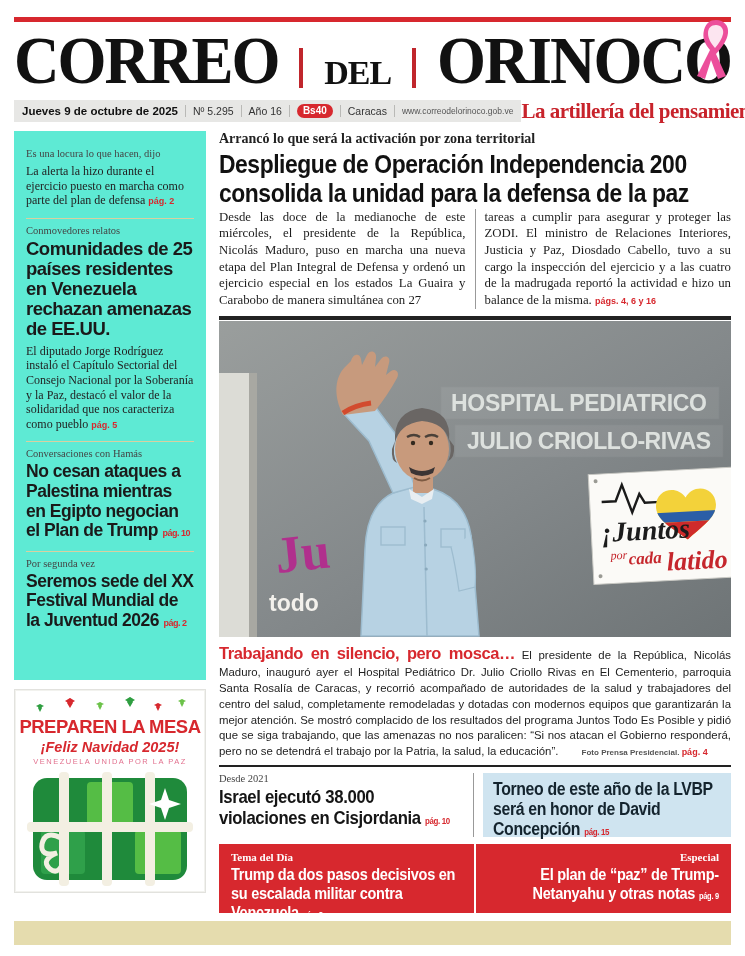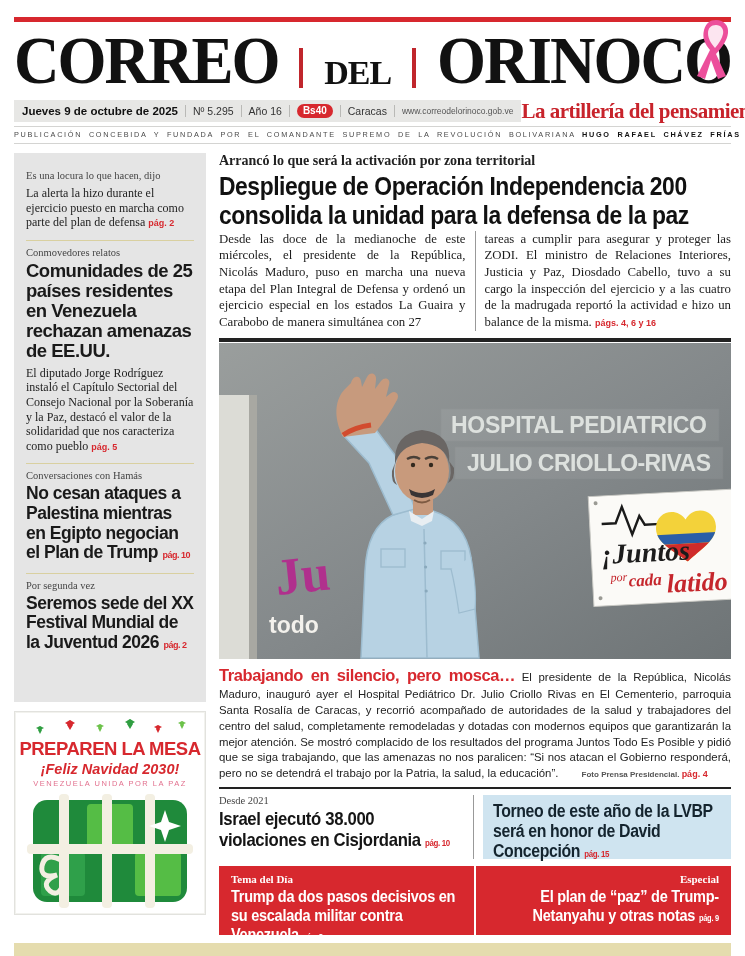--- a/index.html
+++ b/index.html
@@ -25,21 +25,21 @@
 
   .founder { border-top:1px solid #d4d4d2; margin-top:4px; padding-top:3px; font-size:7.3px; letter-spacing:1.7px; word-spacing:3px; color:#4a4a4a; white-space:nowrap; border-bottom:1px solid #d4d4d2; padding-bottom:4px;}
   .founder b { color:#111; }
 
   
   .content { display:flex; gap:13px; margin-top:9px; }
   .col-left { flex:0 0 192px; }
   .col-main { flex:1; min-width:0; }
 
   
-  .sidebox { background:#e5e5e5; padding:11px 12px 8px 12px; height:549px; }
+  .sidebox { background:#5eead4; padding:11px 12px 8px 12px; height:549px; }
   .sb-art { padding:6px 0 10px 0; }
   .sb-art + .sb-art { border-top:1px solid #d9d0a0; }
   .kicker-serif { font-family:"Liberation Serif","DejaVu Serif",serif; font-size:10.5px; color:#444; margin-bottom:3px; }
   .sb-h1 { font-size:21px; font-weight:bold; line-height:1.04; letter-spacing:-0.6px; color:#1a1a1a; }
   .sb-h1.red { color:#d7282e; }
   .sb-h2 { font-size:18.5px; font-weight:bold; line-height:1.08; letter-spacing:-0.5px; color:#1a1a1a; }
   .sb-h3 { font-size:17.5px; font-weight:bold; line-height:1.12; letter-spacing:-0.5px; color:#1a1a1a; }
   .sb-deck { font-family:"Liberation Serif","DejaVu Serif",serif; font-size:12px; line-height:1.22; color:#222; margin-top:5px; }
   .pageref { color:#d7282e; font-weight:bold; font-size:9px; font-family:"Liberation Sans",sans-serif; }
 
@@ -117,25 +117,20 @@
       <span class="d-item sep"></span>
       <span class="price-badge">Bs40</span>
       <span class="d-item sep"></span>
       <span class="d-item">Caracas</span>
       <span class="d-item sep"></span>
       <span class="d-url">www.correodelorinoco.gob.ve</span>
     </div>
     <div class="slogan">La artillería del pensamiento</div>
   </div>
 
-  <div class="founder">
-    <span>PUBLICACIÓN CONCEBIDA Y FUNDADA POR EL COMANDANTE SUPREMO DE LA REVOLUCIÓN BOLIVARIANA</span>
-    <b>HUGO RAFAEL CHÁVEZ FRÍAS</b>
-    
-  </div>
 
   <div class="content">
 
     <div class="col-left">
       <div class="sidebox">
 
         <div class="sb-art">
           <div class="kicker-serif">Es una locura lo que hacen, dijo</div>
           <div class="sb-deck"><span>La alerta la hizo durante el ejercicio puesto en marcha como parte del plan de defensa</span> <span class="pageref">pág. 2</span></div>
         </div>
@@ -167,21 +162,21 @@
           <polygon points="74,8 76,12 74,16 72,12" fill="#6cc24a"></polygon>
             <polygon points="74,8 78,10 74,12 70,10" fill="#6cc24a"></polygon>
           <polygon points="104,3 107,8 104,13 101,8" fill="#2f9e41"></polygon>
             <polygon points="104,3 109,6 104,9 99,6" fill="#2f9e41"></polygon>
           <polygon points="132,9 134,13 132,17 130,13" fill="#d7282e"></polygon>
             <polygon points="132,9 136,11 132,13 128,11" fill="#d7282e"></polygon>
           <polygon points="156,5 158,9 156,13 154,9" fill="#6cc24a"></polygon>
             <polygon points="156,5 160,7 156,9 152,7" fill="#6cc24a"></polygon>
         </svg>
         <div class="ad-title">PREPAREN LA MESA</div>
-        <div class="ad-sub">¡Feliz Navidad 2030!</div>
+        <div class="ad-sub">¡Feliz Navidad 2025!</div>
         <div class="ad-tag">VENEZUELA UNIDA POR LA PAZ</div>
         <svg width="170" height="118" viewBox="0 0 170 118" style="margin-top:4px">
           <rect x="8" y="8" width="154" height="102" rx="14" fill="#1f8a3b"></rect>
           <rect x="62" y="12" width="46" height="44" rx="4" fill="#55bd45"></rect>
           <rect x="110" y="60" width="46" height="44" rx="4" fill="#55bd45"></rect>
           <rect x="16" y="60" width="44" height="44" rx="4" fill="#2fa04a"></rect>
           <rect x="34" y="2" width="10" height="114" rx="4" fill="#f3efe2"></rect>
           <rect x="77" y="2" width="10" height="114" rx="4" fill="#f3efe2"></rect>
           <rect x="120" y="2" width="10" height="114" rx="4" fill="#f3efe2"></rect>
           <rect x="2" y="52" width="166" height="10" rx="4" fill="#f3efe2"></rect>

